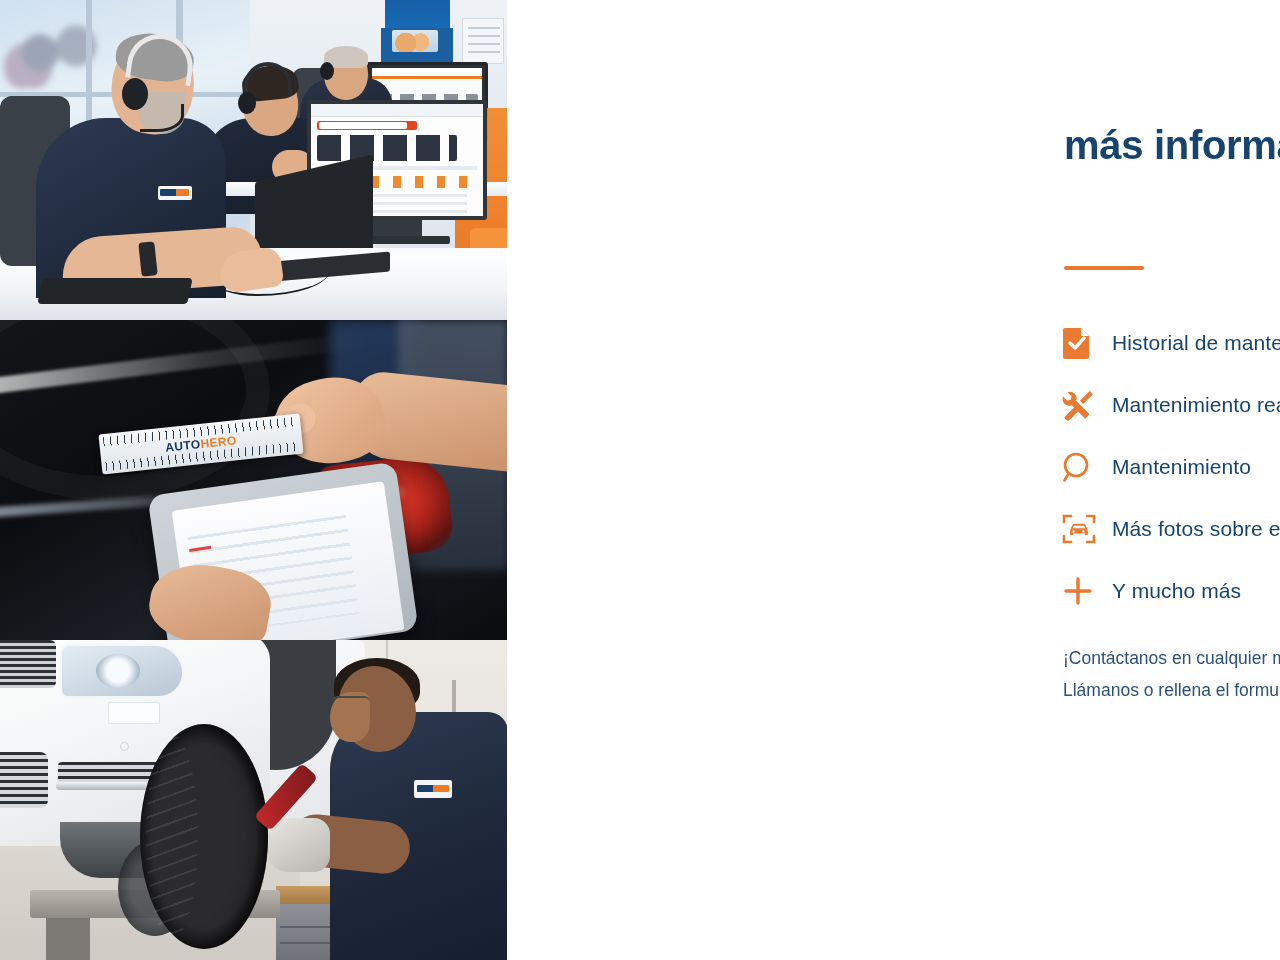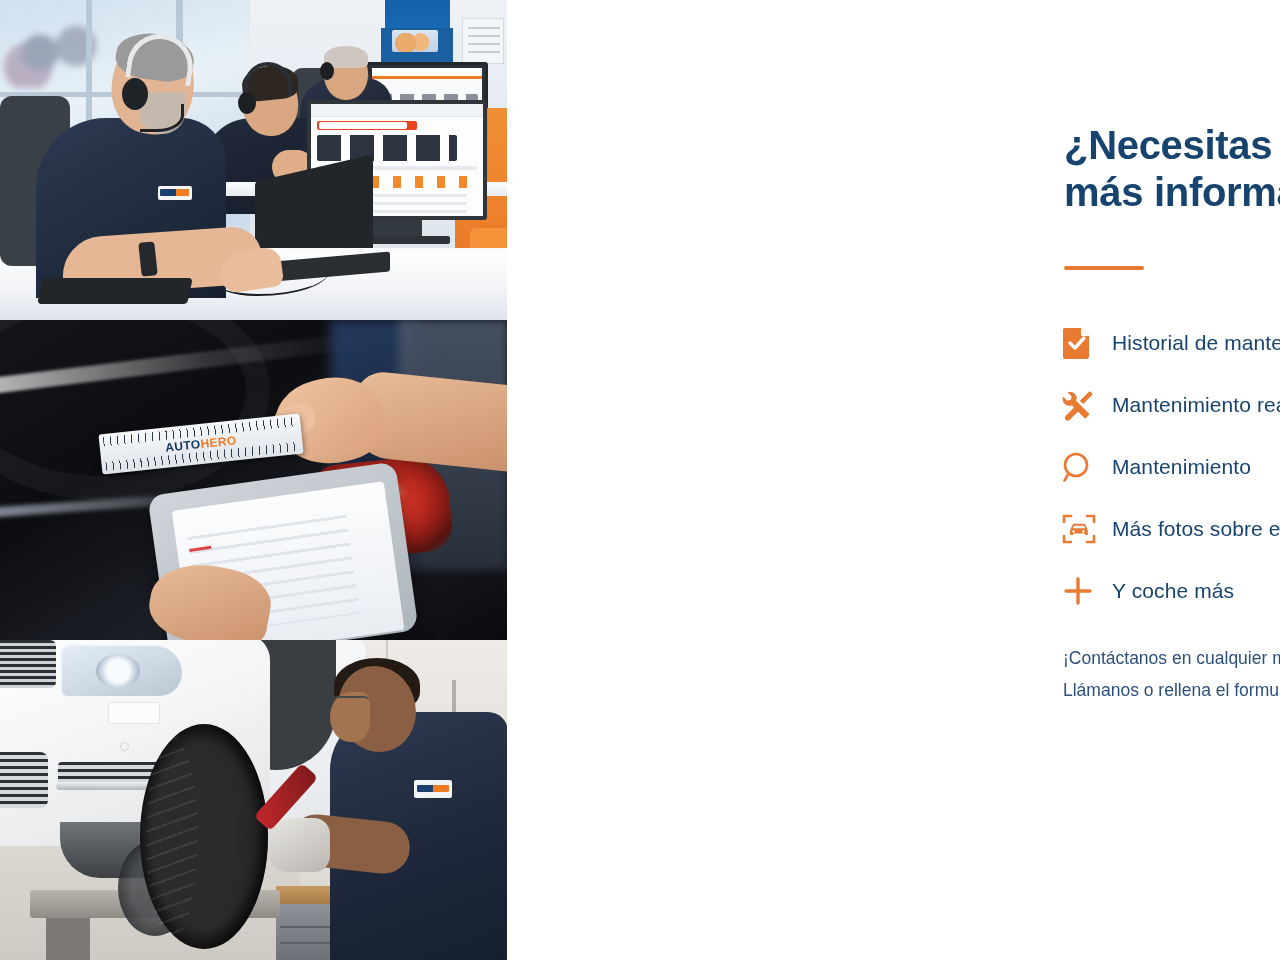--- a/index.html
+++ b/index.html
@@ -408,21 +408,20 @@
       <div class="p3-head"></div>
       <div class="p3-face"></div>
       <div class="p3-glasses"></div>
     </div>
 
   </div>
 
   <div class="content">
 
     <h1 class="heading">
-      <span class="l1">¿Necesitas</span>
       <span class="l2">más información?</span>
     </h1>
 
     <div class="divider"></div>
 
     <div class="features">
 
       <div class="feature">
         <span class="ficon">
           <svg width="30" height="34" viewBox="0 0 30 34">
@@ -481,21 +480,21 @@
 
       <div class="feature">
         <span class="ficon">
           <svg width="32" height="32" viewBox="0 0 32 32">
             <g stroke="#e87a32" stroke-width="3.4" stroke-linecap="round">
               <line x1="16" y1="4" x2="16" y2="28"></line>
               <line x1="4" y1="16" x2="28" y2="16"></line>
             </g>
           </svg>
         </span>
-        <span class="flabel">Y coche más</span>
+        <span class="flabel">Y mucho más</span>
       </div>
 
     </div>
 
     <p class="contact">
       <span>¡Contáctanos en cualquier momento para más información!</span>
       <span>Llámanos o rellena el formulario de contacto.</span>
     </p>
 
   </div>

